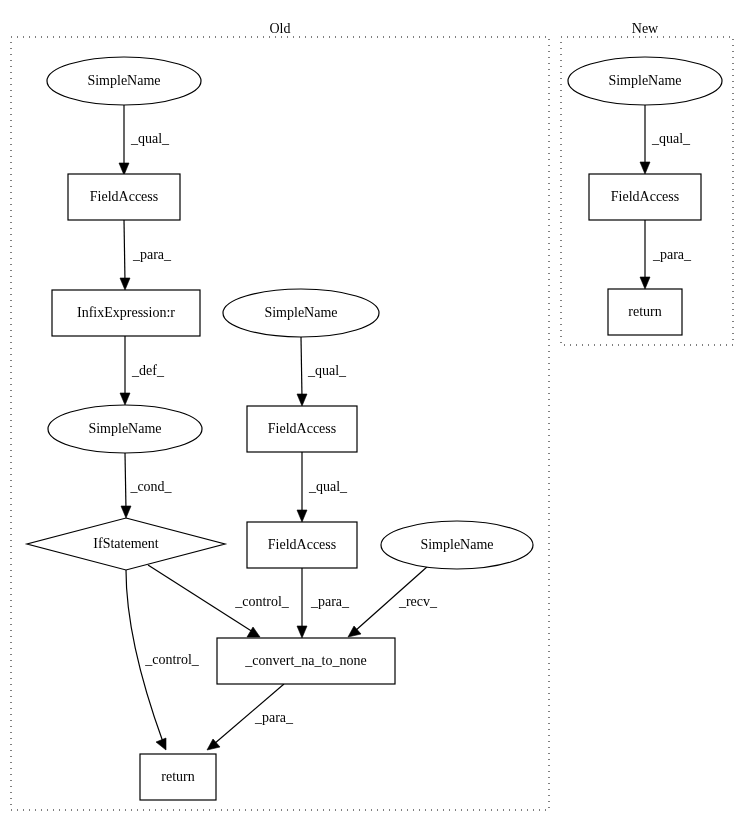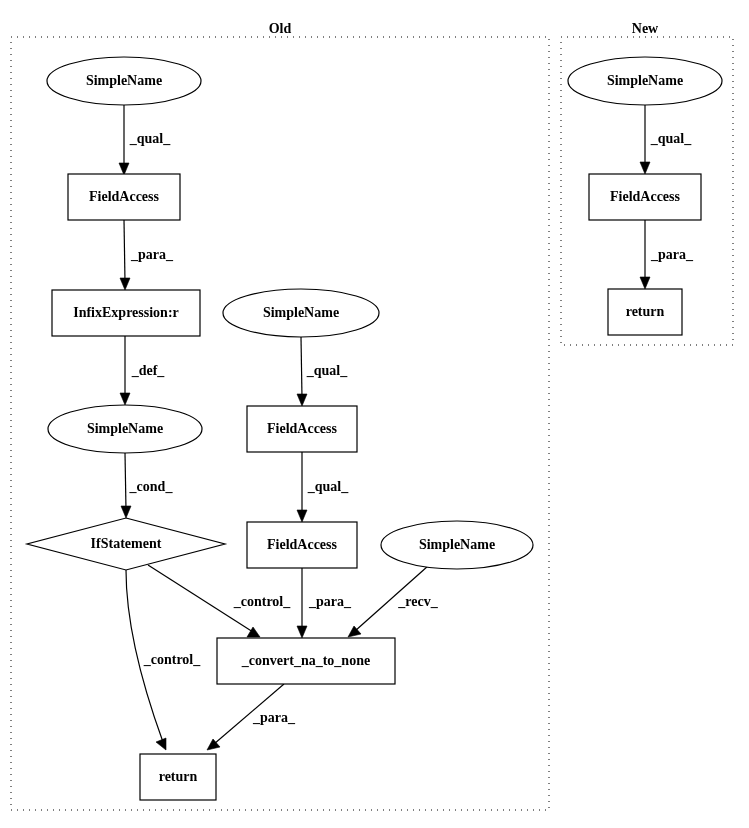--- a/index.html
+++ b/index.html
@@ -10,21 +10,20 @@
   body {
     width: 749px;
     height: 828px;
     font-family: "Liberation Serif", "DejaVu Serif", serif;
     overflow: hidden;
   }
   #graph-root {
     position: relative;
     width: 749px;
     height: 828px;
-    font-weight: bold;
   }
   svg.graph-canvas {
     display: block;
     width: 749px;
     height: 828px;
   }
   .cluster-border {
     fill: none;
     stroke: #000000;
     stroke-width: 1;

